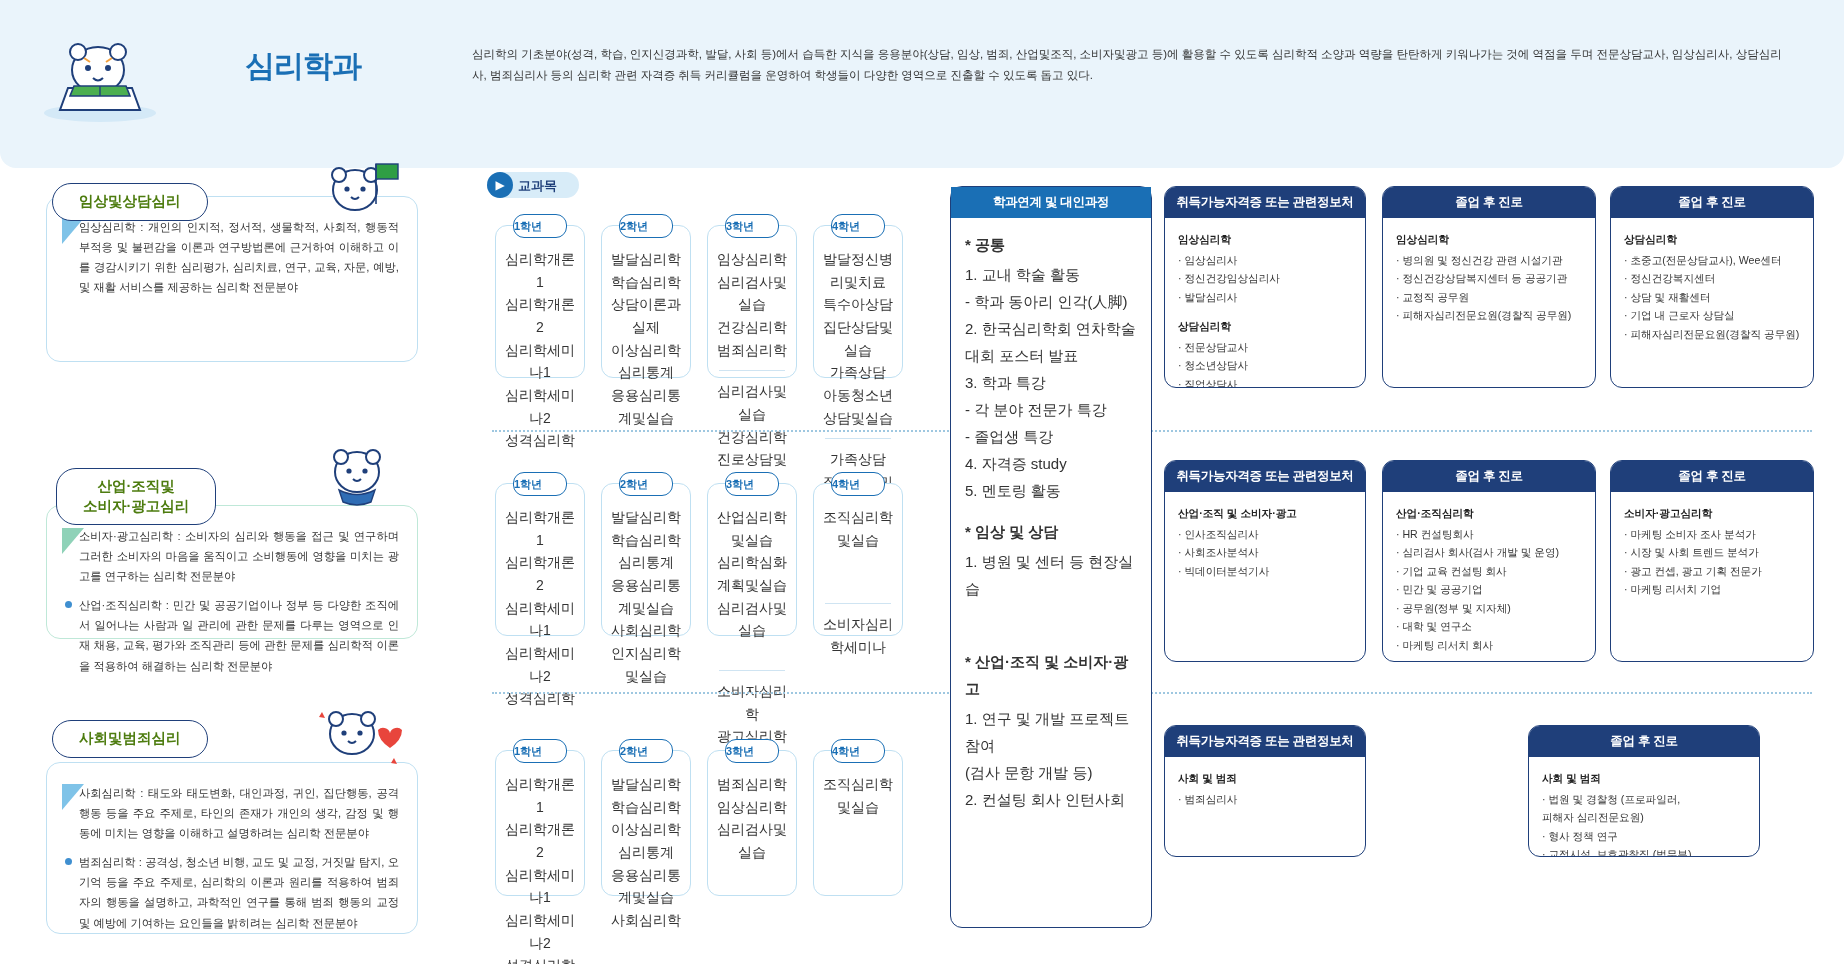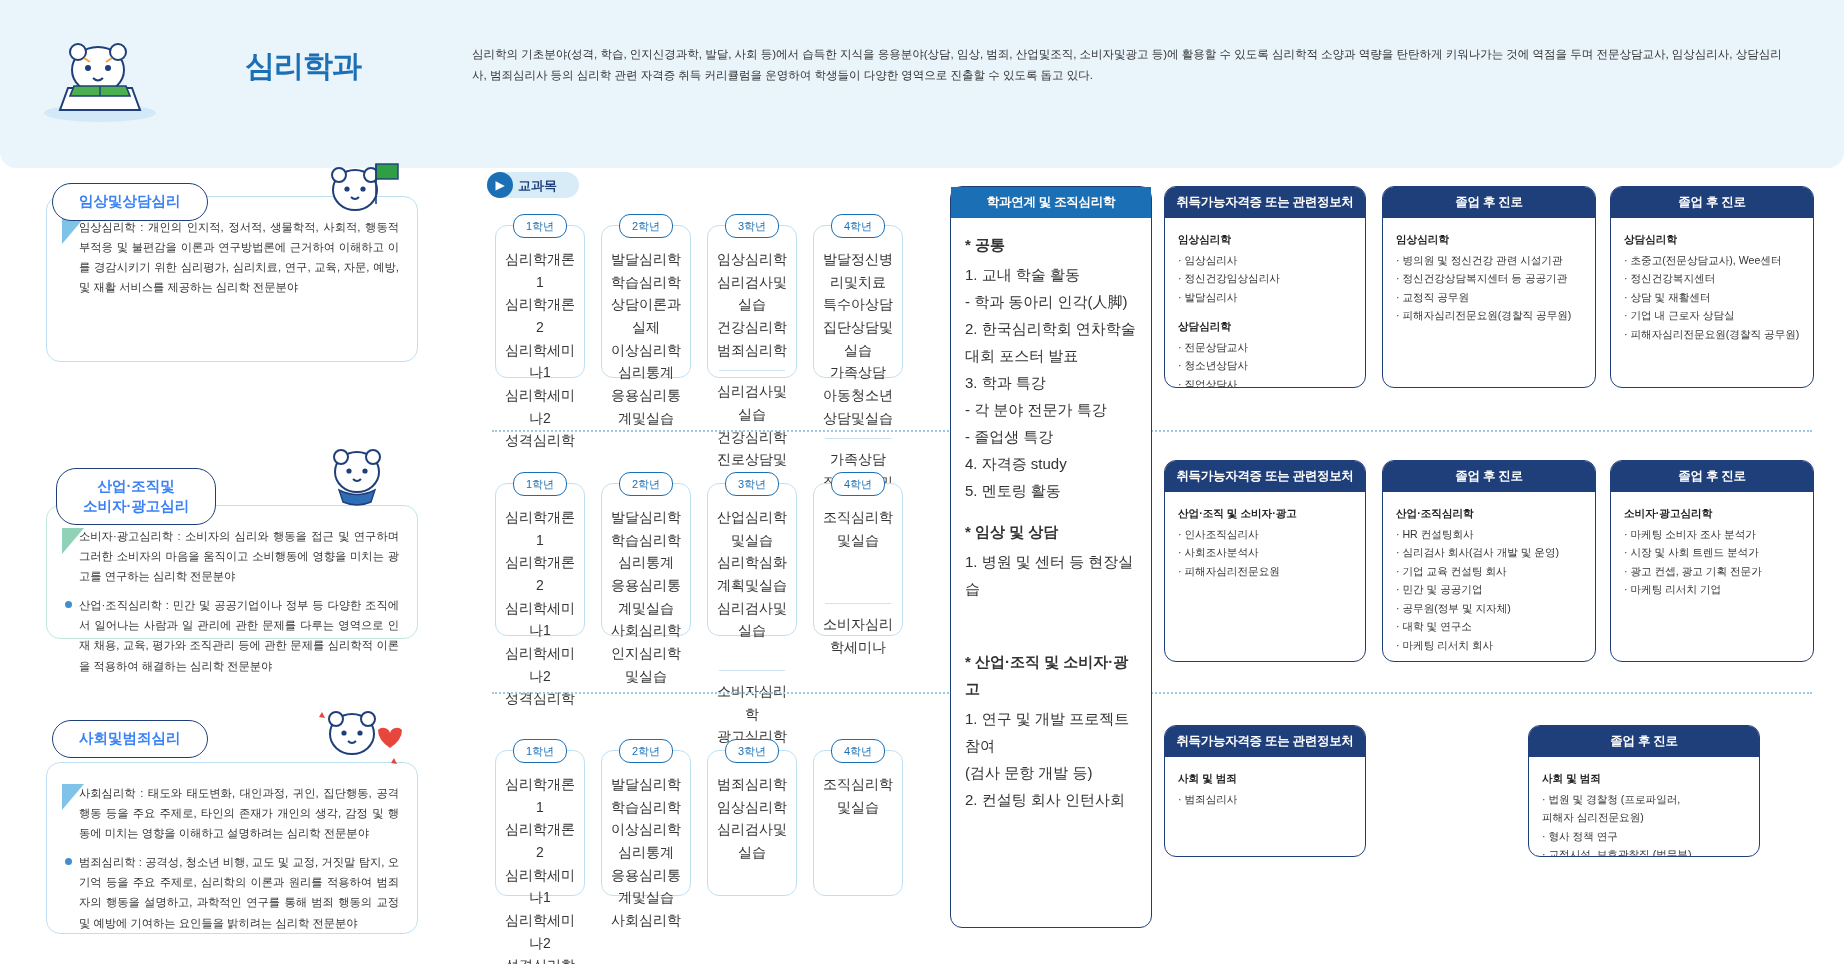--- a/index.html
+++ b/index.html
@@ -32,21 +32,21 @@
     font-size:11.5px;line-height:1.85;color:#333;
   }
   .mascot{position:absolute;left:40px;top:18px;width:170px;height:110px;}
   
   .cat{
     position:absolute;width:370px;
     border:1.5px solid #bfe0f2;border-radius:14px;background:#fff;
   }
   .cat-head{
     position:absolute;left:50px;border:1.6px solid #1f3f7a;border-radius:20px;
-    background:#fff;padding:8px 26px;font-size:14.5px;font-weight:bold;color:#3b82f6;
+    background:#fff;padding:8px 26px;font-size:14.5px;font-weight:bold;color:#4d7c0f;
     white-space:pre-line;text-align:center;line-height:1.35;z-index:4;
   }
   .cat-body{padding:20px 18px 16px 18px;font-size:11.3px;line-height:1.78;color:#333;}
   .bullet{position:relative;padding-left:14px;margin-bottom:9px;text-align:justify;}
   .bullet:before{
     content:"";position:absolute;left:0;top:6px;width:7px;height:7px;border-radius:50%;
     background:#3f8fd0;
   }
   .tri{position:absolute;width:0;height:0;z-index:3;}
   
@@ -60,21 +60,21 @@
   .gwa-arrow{
     position:absolute;left:487px;top:172px;width:26px;height:26px;border-radius:50%;
     background:#1a6fb5;color:#fff;font-size:12px;line-height:26px;text-align:center;
   }
   
   .yearbox{
     position:absolute;width:88px;border:1.4px solid #bfe0f2;border-radius:12px;background:#fff;
   }
   .yeartag{
     position:absolute;width:52px;height:22px;border:1.4px solid #1a6fb5;border-radius:11px;
-    background:#fff;color:#1a6fb5;font-size:11px;font-weight:normal;text-align:center;
+    background:#fff;color:#1a6fb5;font-size:11px;font-weight:bold;text-align:left;
     line-height:22px;z-index:5;
   }
   .courselist{padding:22px 7px 12px 7px;font-size:14px;line-height:1.62;color:#333;text-align:center;}
   .courselist .grp{margin-bottom:9px;}
   .courselist .sep{height:1px;background:#cfe4f2;margin:9px 4px;}
   
   .panel{position:absolute;border:1.4px solid #1f3f7a;border-radius:12px;background:#fff;overflow:hidden;}
   .panel-head{
     background:#1f3f7a;color:#fff;font-size:12.5px;font-weight:bold;text-align:center;
     padding:7px 0;letter-spacing:-0.3px;
@@ -348,21 +348,21 @@
       <div>조직심리학및실습</div>
     </div>
   </div>
 </div>
 <div class="yeartag" style="left:831px;top:739px;">4학년</div>
 
 <div class="dots" style="left:492px;top:430px;width:1320px;"></div>
 <div class="dots" style="left:492px;top:692px;width:1320px;"></div>
 
 <div class="act" style="left:950px;top:186px;width:200px;height:740px;">
-  <div class="panel-head light">학과연계 및 조직심리학</div>
+  <div class="panel-head light">학과연계 및 대인과정</div>
   <div class="act-body">
     <div class="sect">
       <div class="t">* 공통</div>
       <div>1. 교내 학술 활동</div>
       <div> - 학과 동아리 인각(人脚)</div>
       <div>2. 한국심리학회 연차학술대회 포스터 발표</div>
       <div>3. 학과 특강</div>
       <div> - 각 분야 전문가 특강</div>
       <div> - 졸업생 특강</div>
       <div>4. 자격증 study</div>
@@ -403,21 +403,21 @@
   </div>
 </div>
 
 <div class="panel" style="left:1164px;top:460px;width:200px;height:200px;">
   <div class="panel-head">취득가능자격증 또는 관련정보처</div>
   <div class="panel-body">
     <div class="grp">
       <b>산업·조직 및 소비자·광고</b>
       <div>· 인사조직심리사</div>
       <div>· 사회조사분석사</div>
-      <div>· 피해자심리전문요원</div>
+      <div>· 빅데이터분석기사</div>
     </div>
   </div>
 </div>
 
 <div class="panel" style="left:1164px;top:725px;width:200px;height:130px;">
   <div class="panel-head">취득가능자격증 또는 관련정보처</div>
   <div class="panel-body">
     <div class="grp">
       <b>사회 및 범죄</b>
       <div>· 범죄심리사</div>

